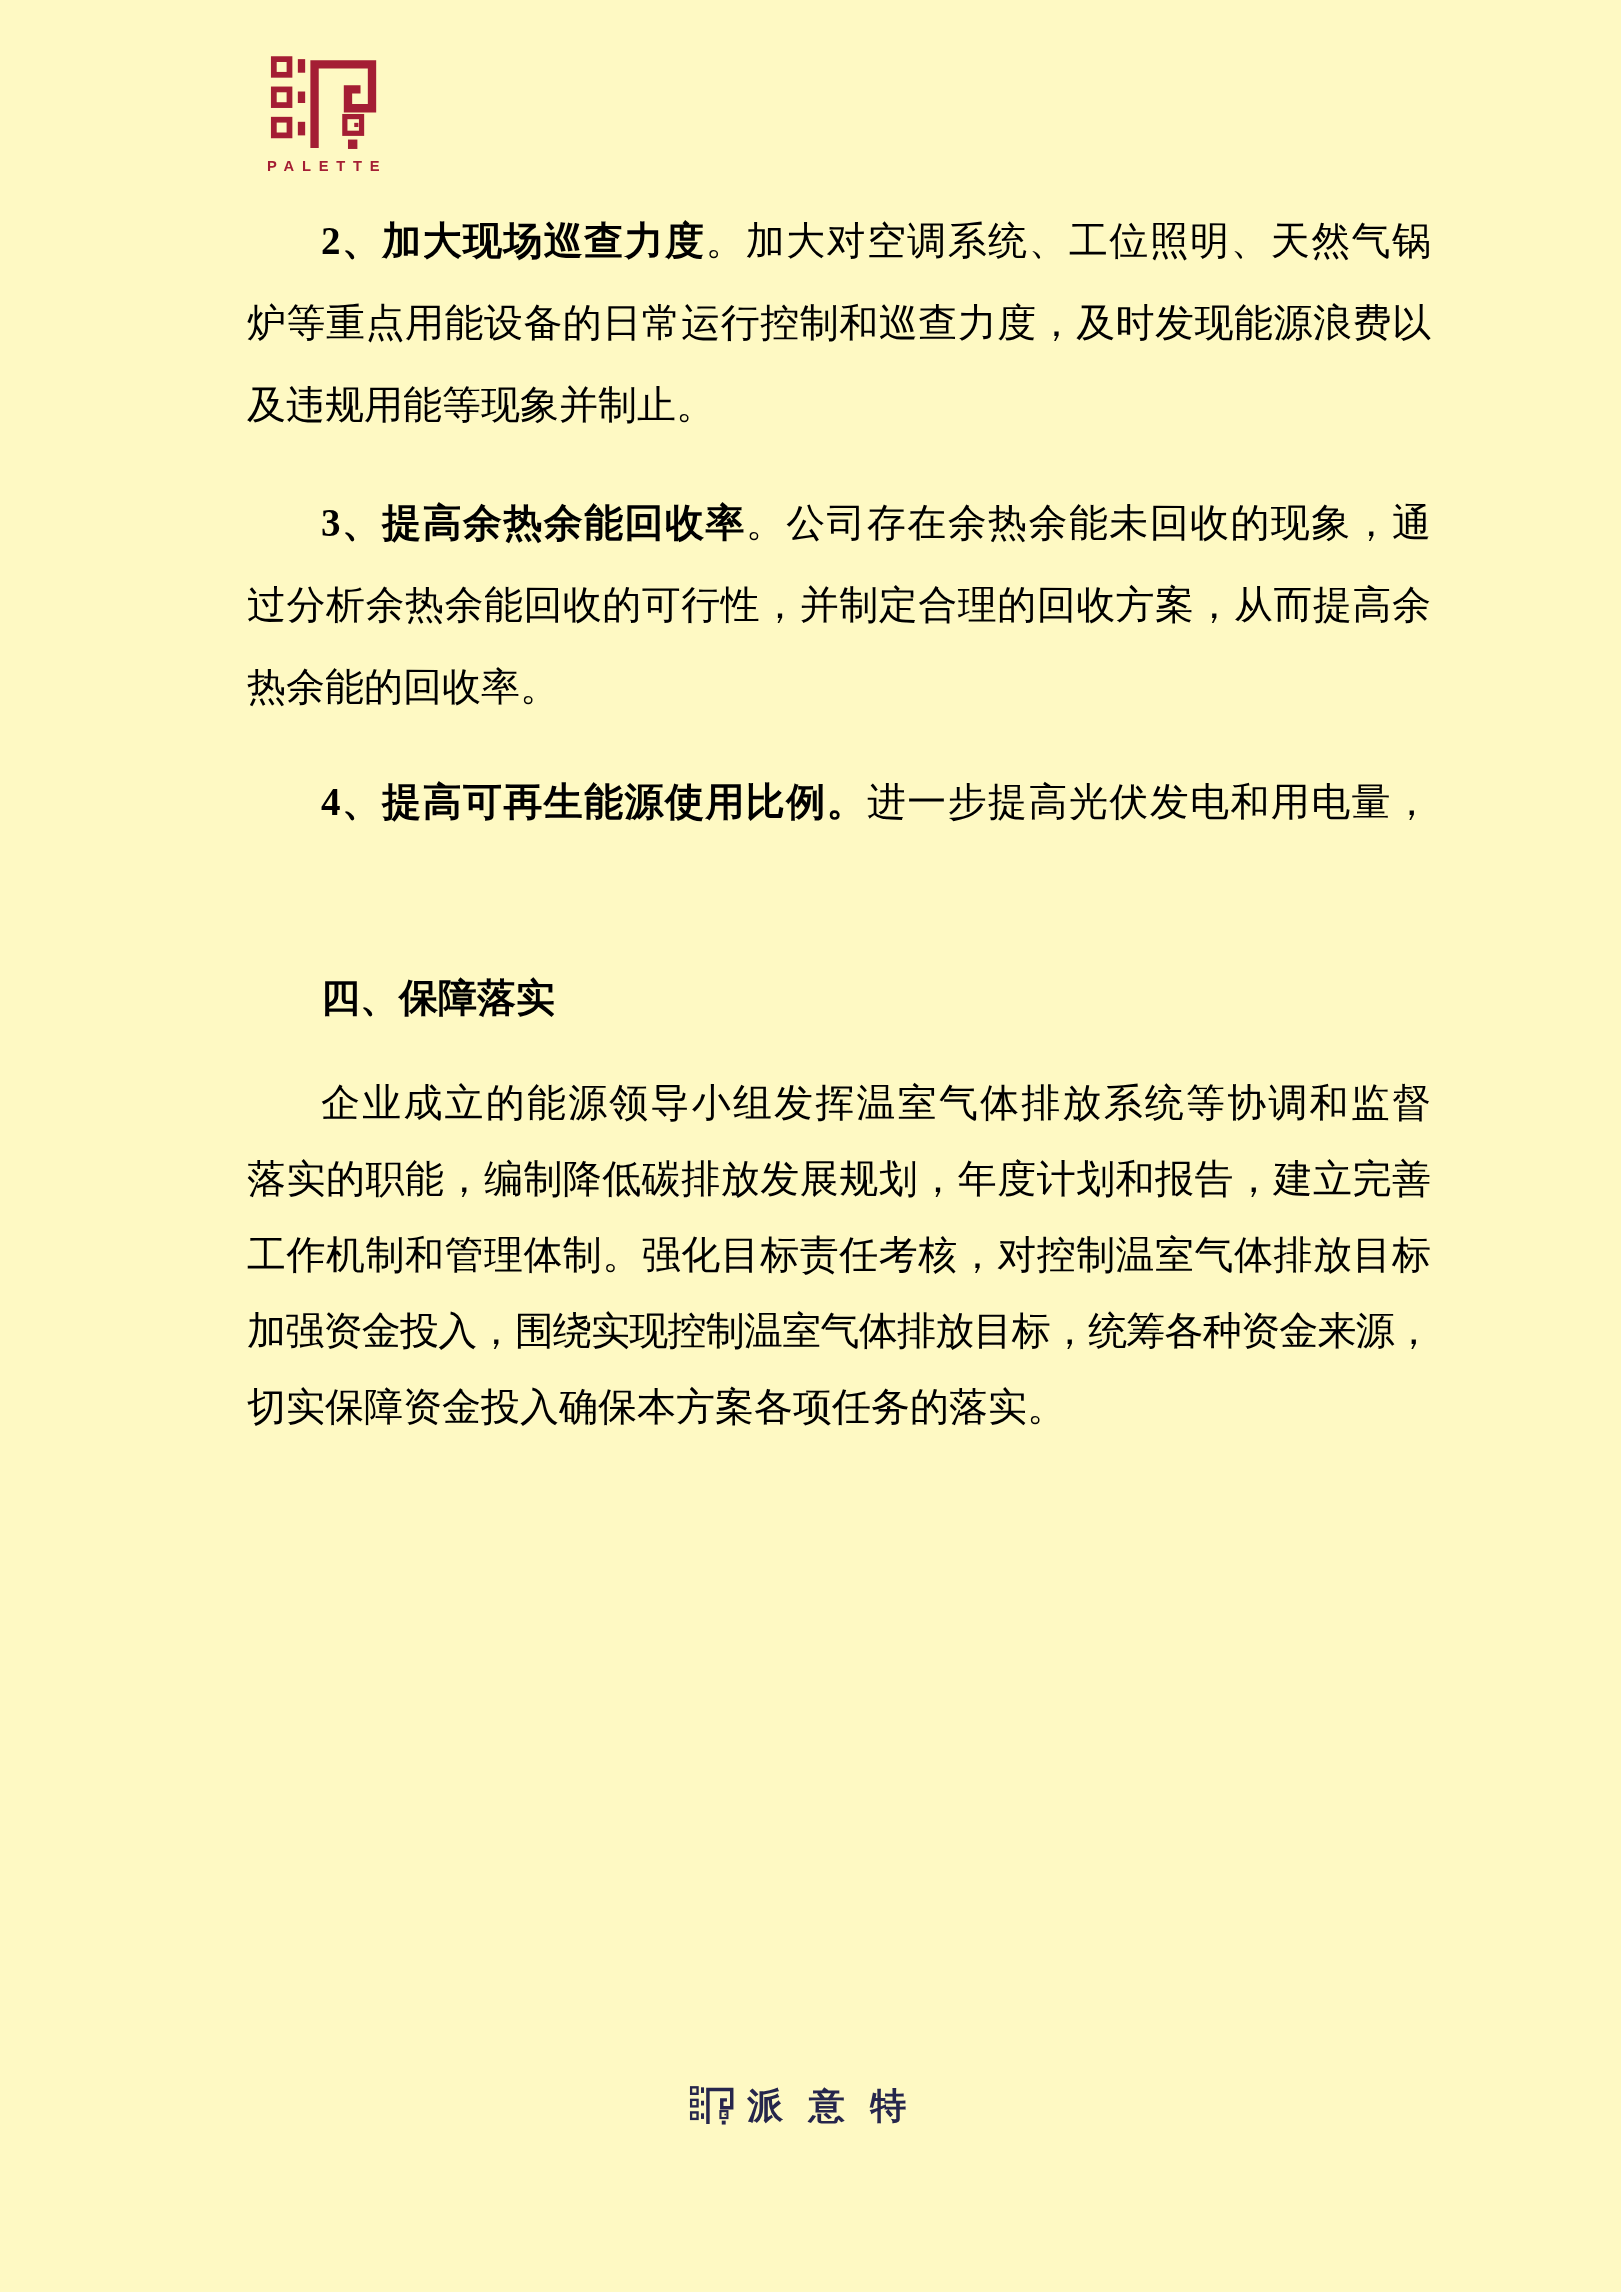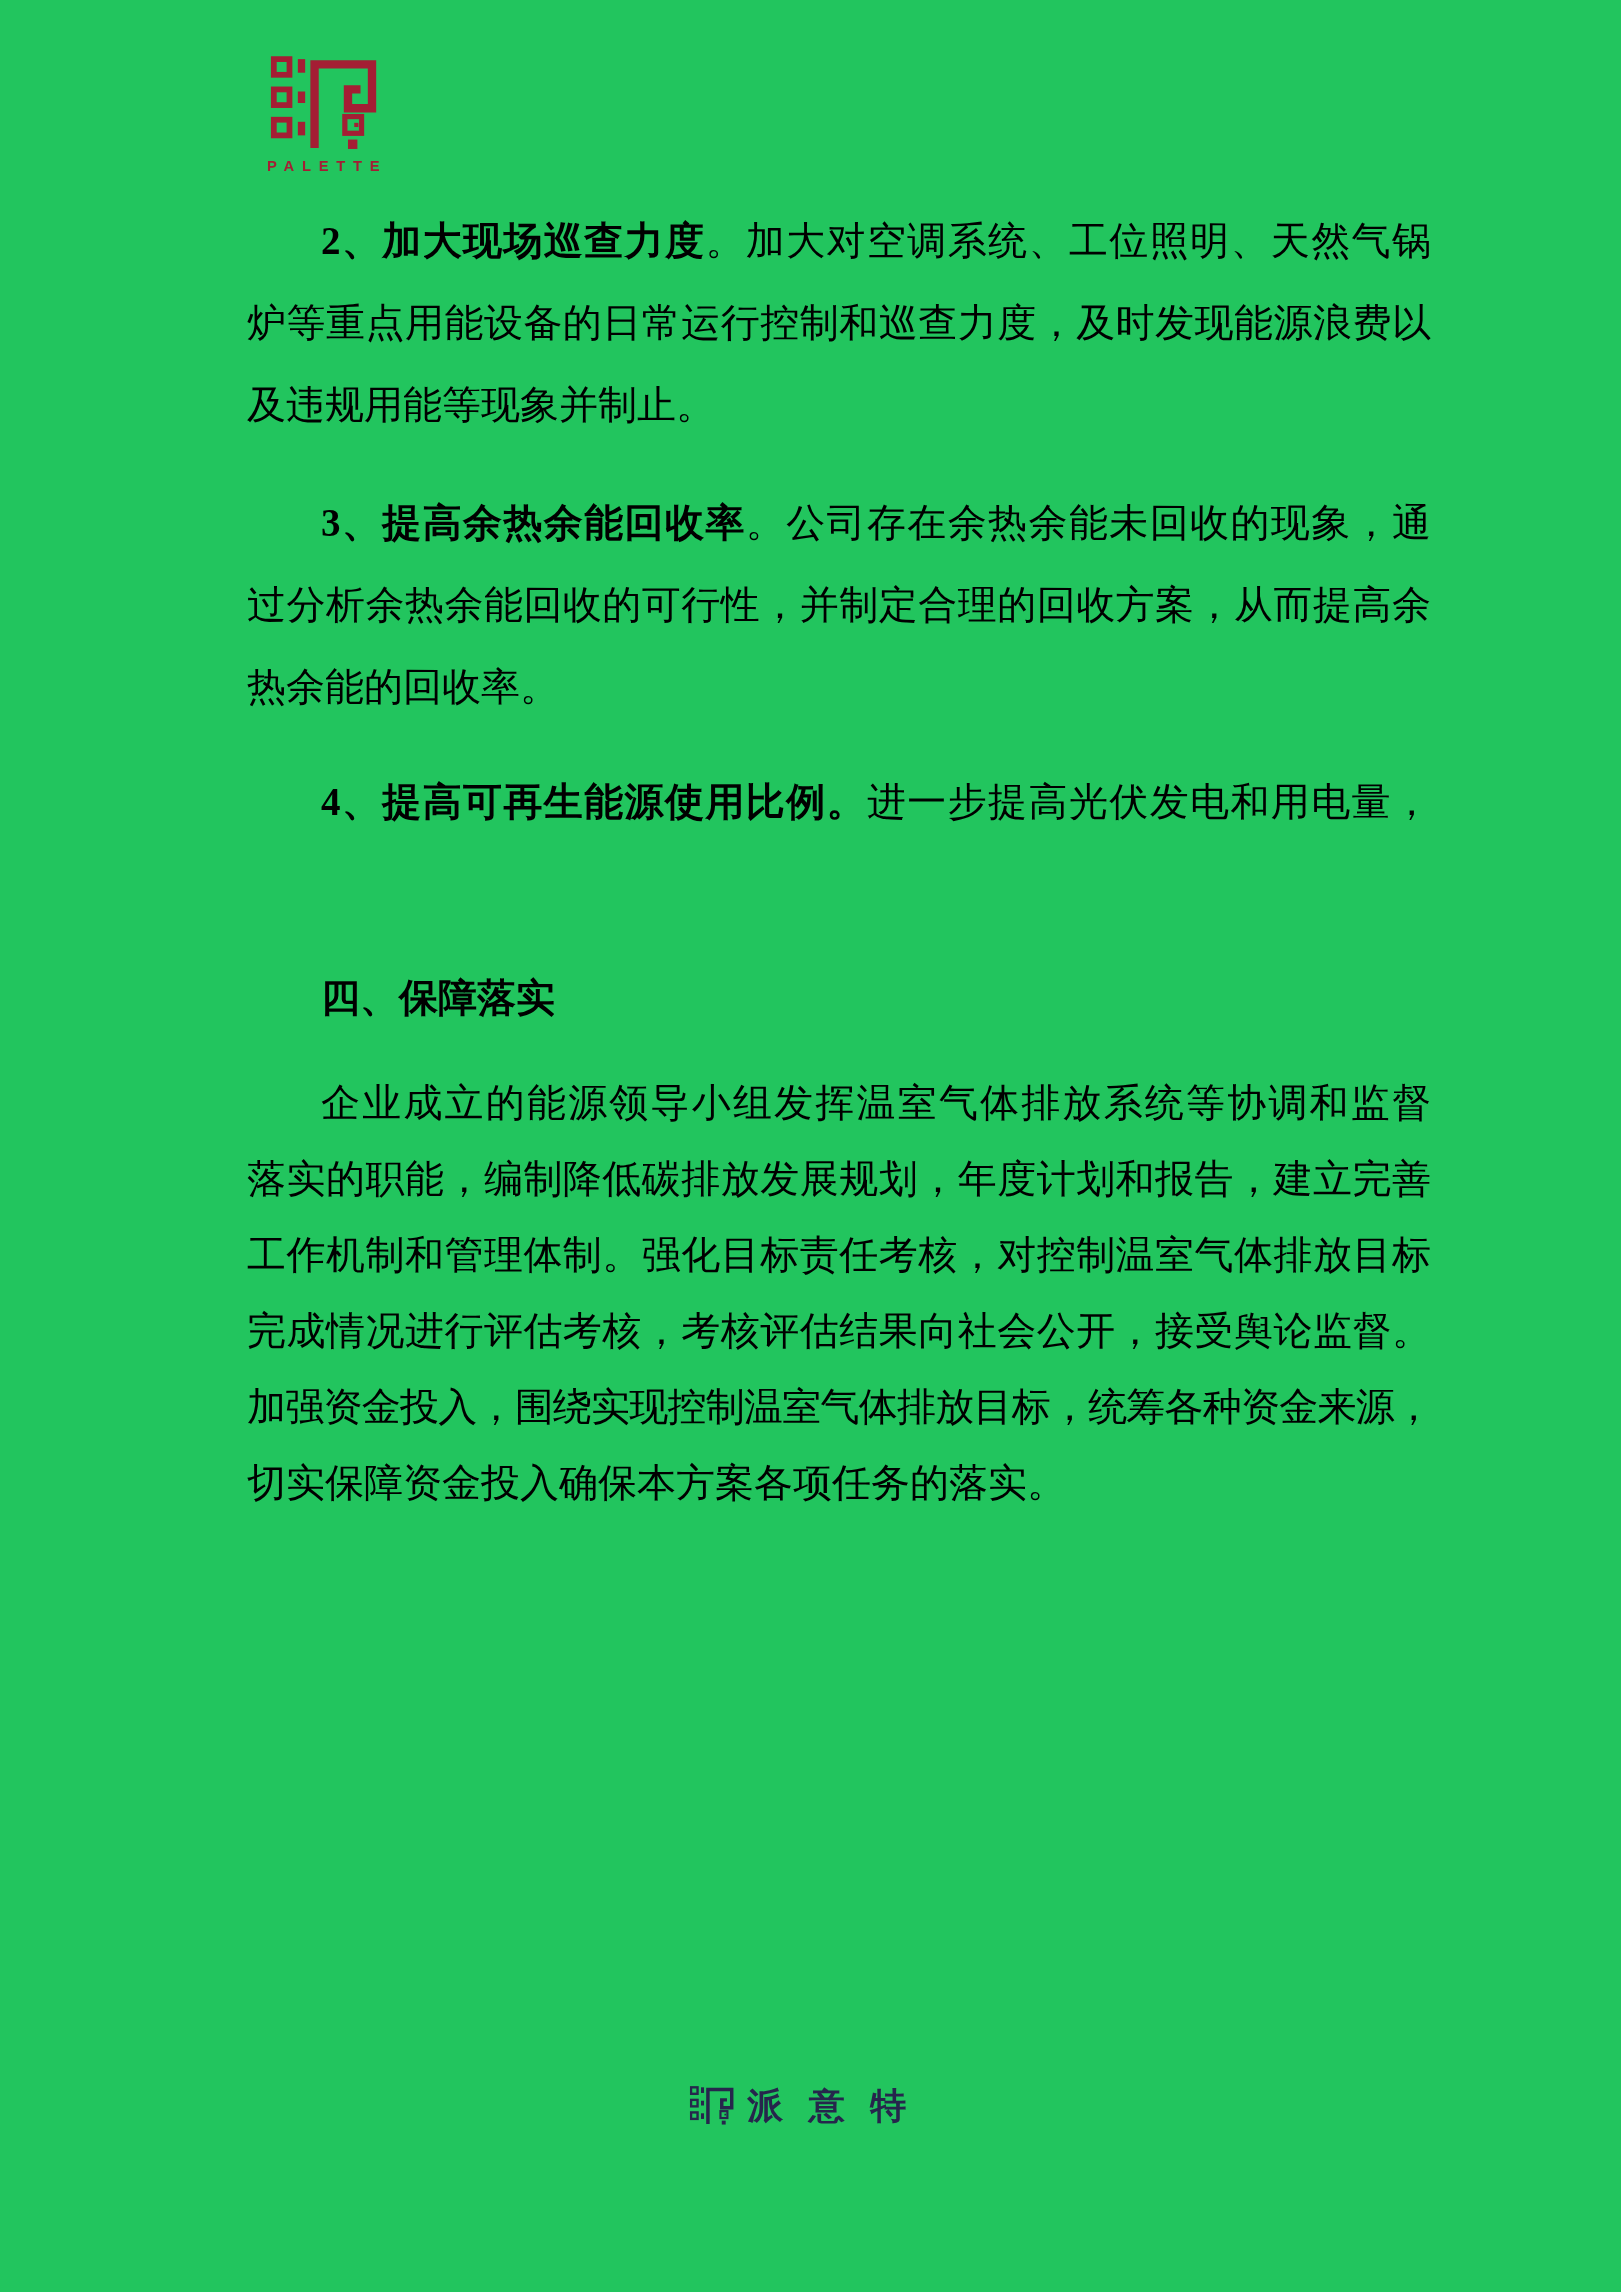--- a/index.html
+++ b/index.html
@@ -3,21 +3,21 @@
 <meta charset="utf-8">
 <style>
   html, body { margin: 0; padding: 0; }
   body {
     width: 1621px; height: 2293px;
     background: #ffffff;
     position: relative;
     font-family: "Liberation Serif", "DejaVu Serif", serif;
     color: #000000;
   }
-  .page { position: absolute; inset: 0; background: #22c55e; }
+  .page { position: absolute; inset: 0; background: #fef9c3; }
 
   
   .logo-top { position: absolute; left: 267px; top: 56px; width: 118px; }
   .logo-mark-top { display: block; width: 116px; height: 94px; }
   .red { color: #a41e34; }
   .navy { color: #26264c; }
   .wordmark {
     margin-top: 7.8px;
     width: 118px;
     font-family: "Liberation Sans", sans-serif;
@@ -112,21 +112,20 @@
   <div class="para" style="top:761px">
     <div class="jline indent"><span class="b">4、提高可再生能源使用比例。</span><span>进一步提高光伏发电和用电量，</span></div>
   </div>
 
   <div class="heading" style="top:957px">四、保障落实</div>
 
   <div class="para tightpara" style="top:1065px">
     <div class="jline indent">企业成立的能源领导小组发挥温室气体排放系统等协调和监督</div>
     <div class="jline">落实的职能，编制降低碳排放发展规划，年度计划和报告，建立完善</div>
     <div class="jline">工作机制和管理体制。强化目标责任考核，对控制温室气体排放目标</div>
-    <div class="jline">完成情况进行评估考核，考核评估结果向社会公开，接受舆论监督。</div>
     <div class="jline tight">加强资金投入，围绕实现控制温室气体排放目标，统筹各种资金来源，</div>
     <div class="lline">切实保障资金投入确保本方案各项任务的落实。</div>
   </div>
 
   <div class="footer-brand">
     <svg class="logo-mark-footer navy" viewBox="0 0 104 90" aria-hidden="true">
       <g stroke="currentColor" fill="none">
         <rect x="3" y="3" width="15" height="15" stroke-width="5.5"></rect>
         <rect x="3" y="32" width="15" height="15" stroke-width="5.5"></rect>
         <rect x="3" y="61" width="15" height="15" stroke-width="5.5"></rect>

